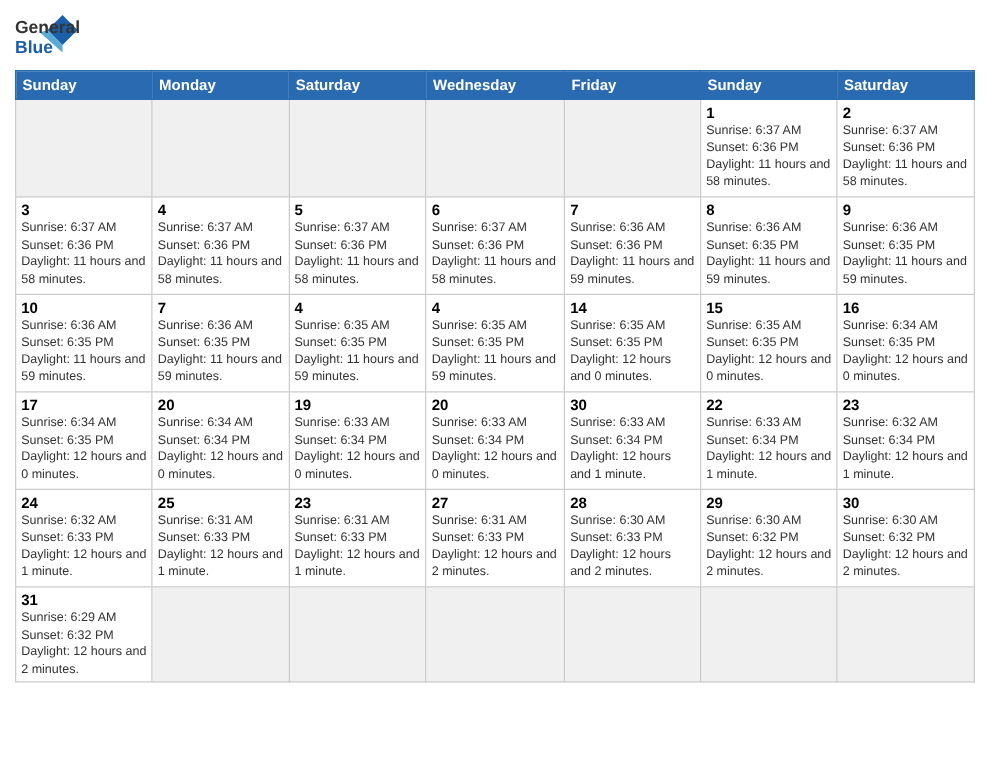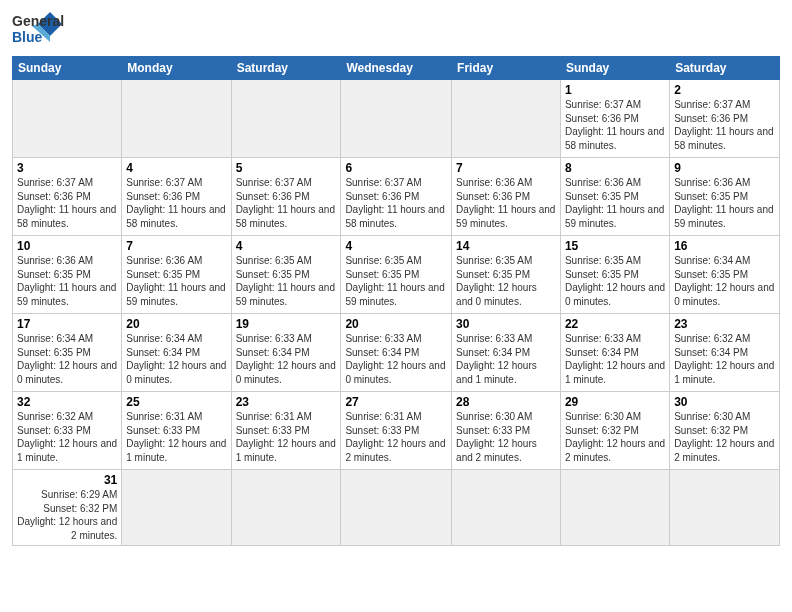--- a/index.html
+++ b/index.html
@@ -60,21 +60,20 @@
       width: 113px;
       min-height: 70px;
       height: 78px;
       background: #fff;
     }
     .calendar td.empty {
       background: #f0f0f0;
     }
     .calendar td.last-row {
       height: 60px;
-      text-align: right;
     }
     .day-number {
       font-weight: bold;
       font-size: 12px;
       display: block;
       margin-bottom: 1px;
     }
     .day-info {
       font-size: 10px;
       color: #333;
@@ -213,21 +212,21 @@
             <span class="day-number">22</span>
             <div class="day-info">Sunrise: 6:33 AM<br>Sunset: 6:34 PM<br>Daylight: 12 hours and 1 minute.</div>
           </td>
           <td>
             <span class="day-number">23</span>
             <div class="day-info">Sunrise: 6:32 AM<br>Sunset: 6:34 PM<br>Daylight: 12 hours and 1 minute.</div>
           </td>
         </tr>
         <tr>
           <td>
-            <span class="day-number">32</span>
+            <span class="day-number">24</span>
             <div class="day-info">Sunrise: 6:32 AM<br>Sunset: 6:33 PM<br>Daylight: 12 hours and 1 minute.</div>
           </td>
           <td>
             <span class="day-number">25</span>
             <div class="day-info">Sunrise: 6:31 AM<br>Sunset: 6:33 PM<br>Daylight: 12 hours and 1 minute.</div>
           </td>
           <td>
             <span class="day-number">23</span>
             <div class="day-info">Sunrise: 6:31 AM<br>Sunset: 6:33 PM<br>Daylight: 12 hours and 1 minute.</div>
           </td>

